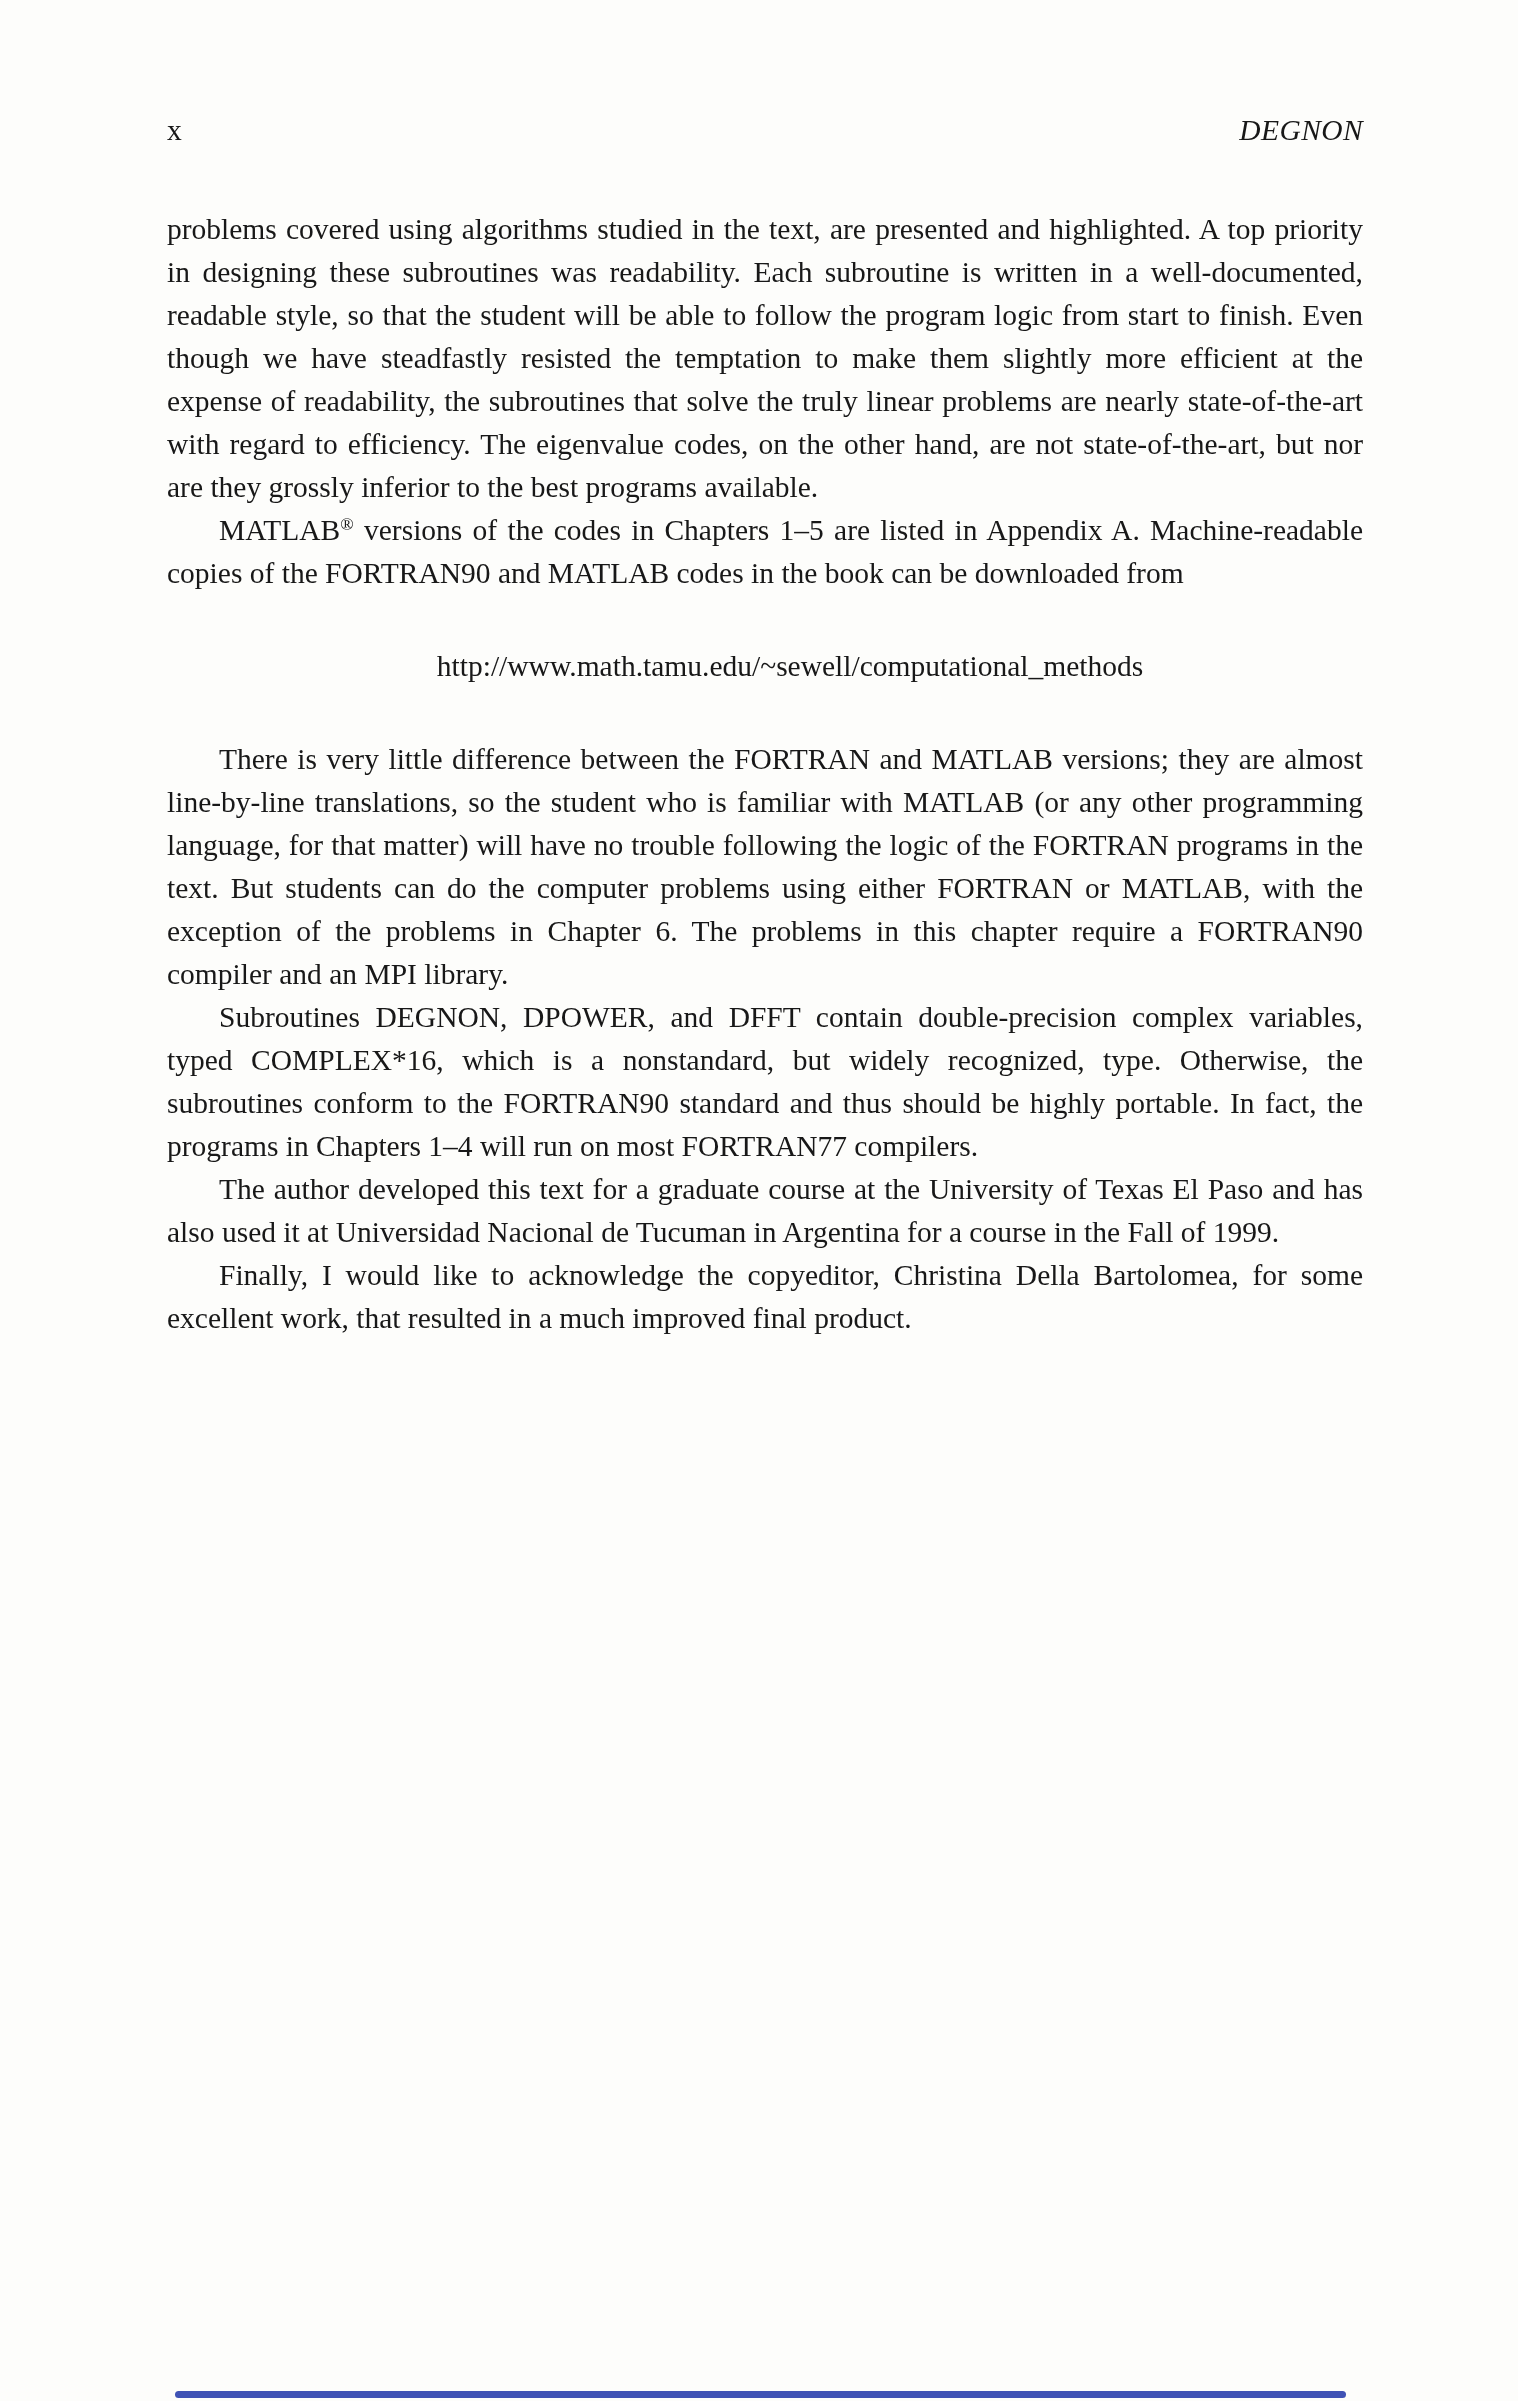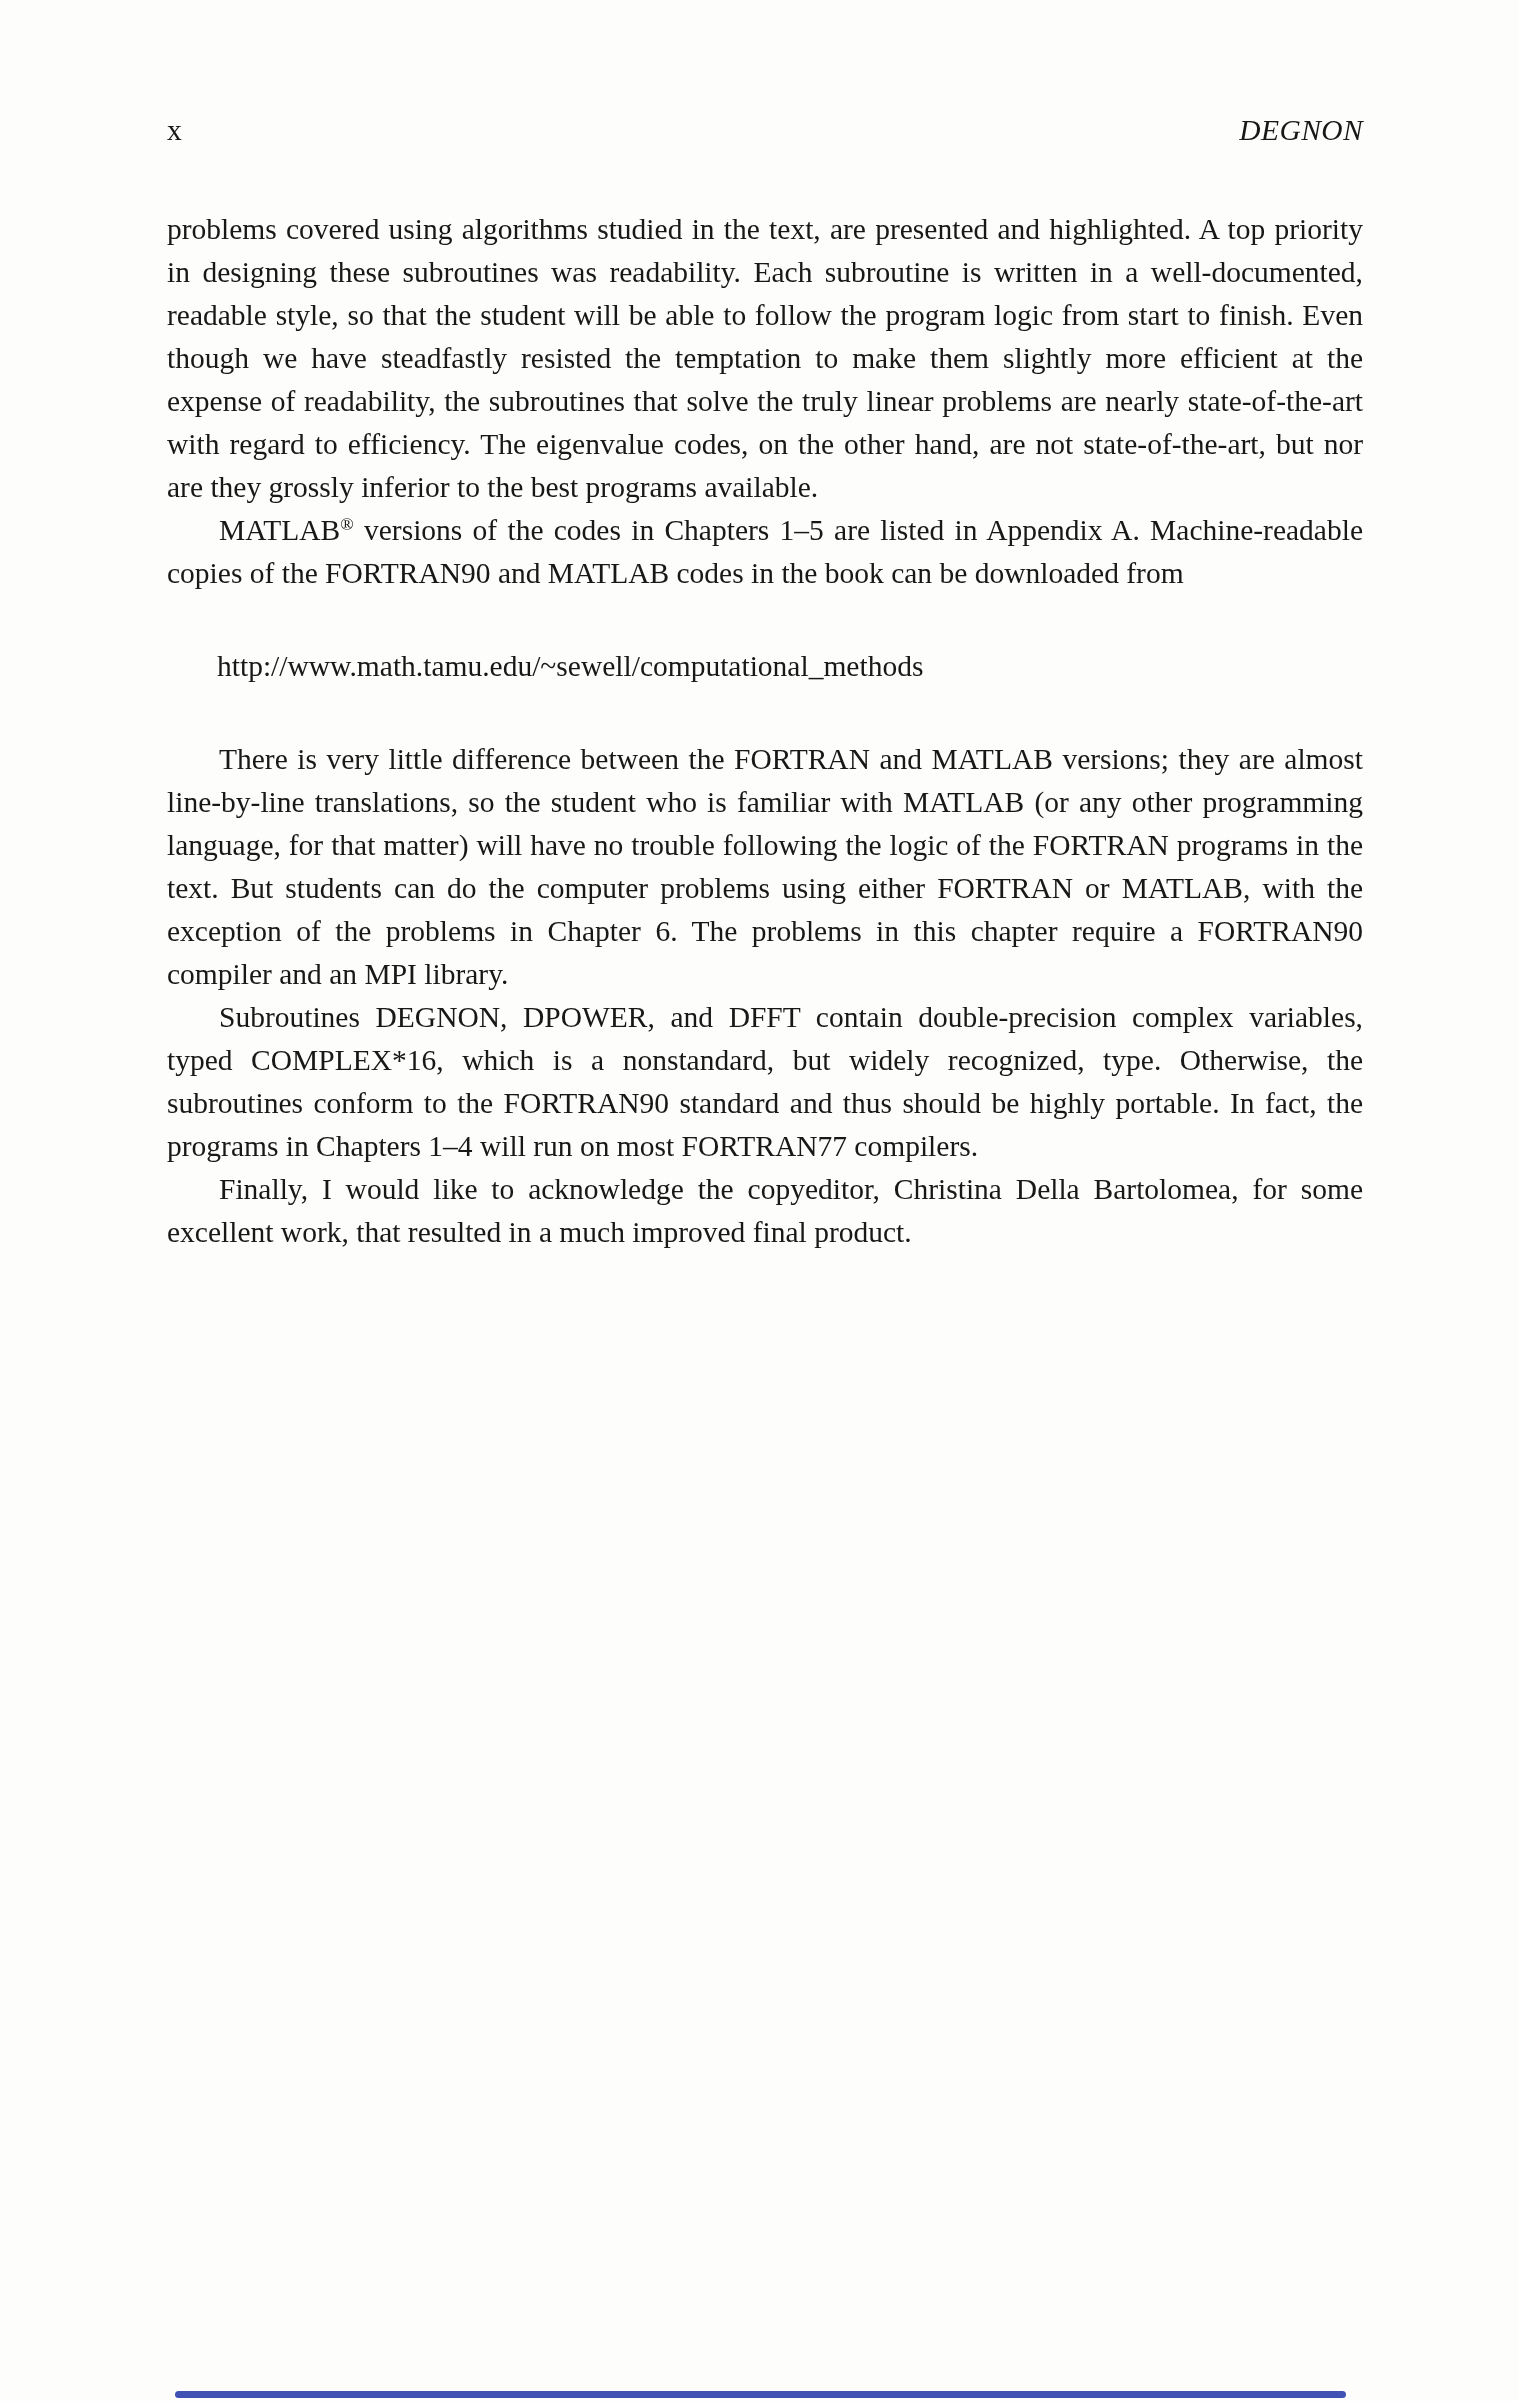--- a/index.html
+++ b/index.html
@@ -53,21 +53,21 @@
   }
   .reg-mark {
     font-size: 0.60em;
     line-height: 0;
     vertical-align: 0.55em;
   }
   .italic-seg {
   }
   .url-line {
     margin: 50px 0 50px 50px;
-    text-align: left;
+    text-align: center;
     white-space: nowrap;
   }
   .scan-bar {
     position: absolute;
     left: 175px;
     bottom: 2.6px;
     width: 1171px;
     height: 7.8px;
     border-radius: 3.5px;
     background: var(--artifact, #4053b5);
@@ -89,20 +89,21 @@
 
     <p class="para"><span>MATLAB</span><span class="reg-mark">®</span><span> versions of the codes in Chapters 1–5 are listed in Appendix A. Machine-readable copies of the FORTRAN90 and MATLAB codes in the book can be downloaded from</span></p>
 
     <div class="url-line">http://www.math.tamu.edu/~sewell/computational_methods</div>
 
     <p class="para">There is very little difference between the FORTRAN and MATLAB versions; they are almost line-by-line translations, so the student who is familiar with MATLAB (or any other programming language, for that matter) will have no trouble following the logic of the FORTRAN programs in the text. But students can do the computer problems using either FORTRAN or MATLAB, with the exception of the problems in Chapter 6. The problems in this chapter require a FORTRAN90 compiler and an MPI library.</p>
 
     <p class="para">Subroutines DEGNON, DPOWER, and DFFT contain double-precision complex variables, typed COMPLEX*16, which is a nonstandard, but widely recognized, type. Otherwise, the subroutines conform to the FORTRAN90 standard and thus should be highly portable. In fact, the programs in Chapters 1–4 will run on most FORTRAN77 compilers.</p>
 
 
+    <p class="para">The author developed this text for a graduate course at the University of Texas El Paso and has also used it at Universidad Nacional de Tucuman in Argentina for a course in the Fall of 1999.</p>
 
     <p class="para">Finally, I would like to acknowledge the copyeditor, Christina Della Bartolomea, for some excellent work, that resulted in a much improved final product.</p>
 
   </main>
 
   <div class="scan-bar"></div>
 
 </div>
 
 

